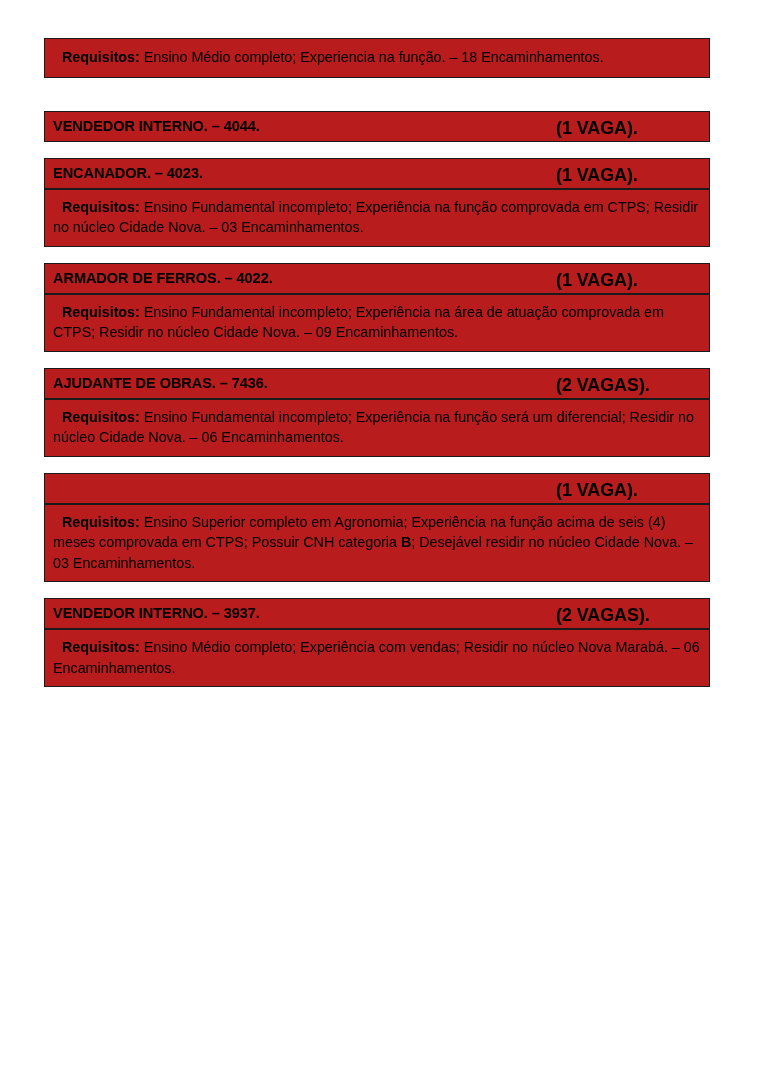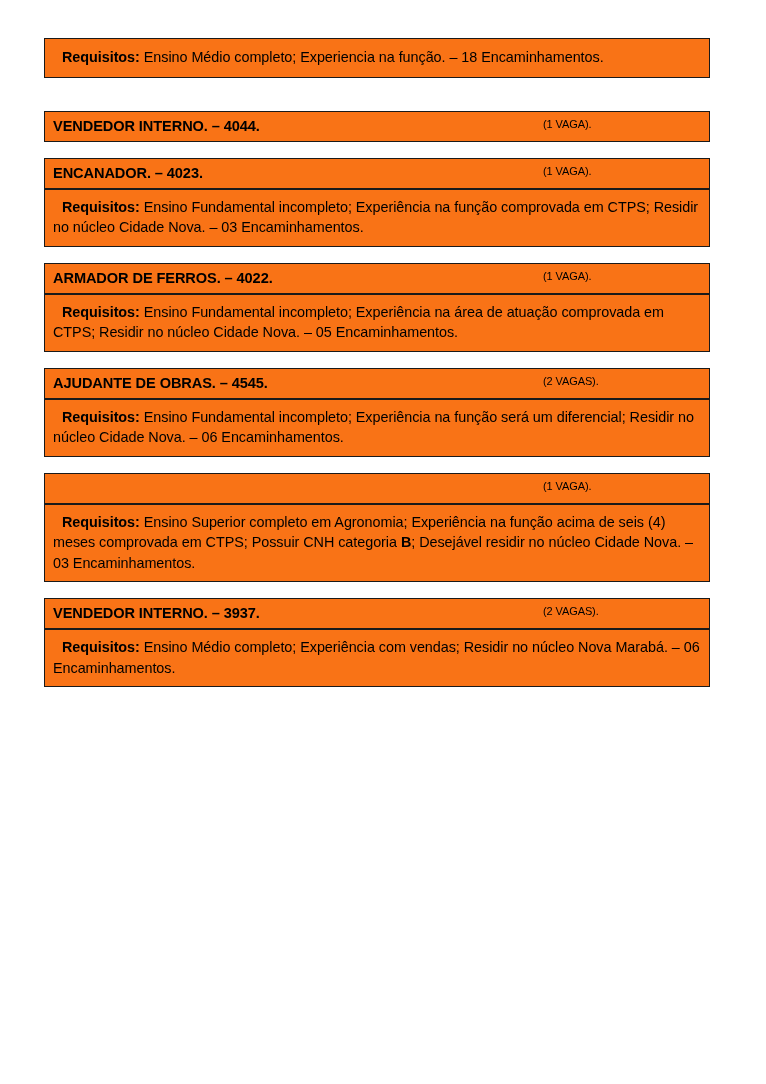--- a/index.html
+++ b/index.html
@@ -29,45 +29,45 @@
     width: 666px;
   }
 
   
   .vacancy-group {
     margin-bottom: 16px;
   }
 
   .box {
     border: 1.6px solid #1a1a1a;
-    background: #f97316;
+    background: #b91c1c;
     box-sizing: border-box;
     width: 666px;
   }
 
   
   .title-box {
     padding: 6px 8px 7px 8px;
     display: block;
     position: relative;
     height: 31px;
   }
   .title-box .role {
     font-weight: bold;
     font-size: 14.6px;
     letter-spacing: -0.1px;
     display: inline-block;
     vertical-align: top;
   }
   .title-box .vagas {
-    font-weight: normal;
-    font-size: 11px;
+    font-weight: bold;
+    font-size: 18px;
     letter-spacing: -0.1px;
     position: absolute;
-    left: 498px;
+    left: 511px;
     top: 6px;
     white-space: nowrap;
   }
 
   
   .req-box {
     padding: 7px 9px 8px 8px;
   }
   .req-box p {
     margin: 0;
@@ -120,27 +120,27 @@
         <p><span class="label">Requisitos:</span><span> Ensino Fundamental incompleto; Experiência na função comprovada em CTPS; Residir no núcleo Cidade Nova. – 03 Encaminhamentos.</span></p>
       </div>
     </div>
 
     <div class="vacancy-group">
       <div class="box title-box">
         <span class="role">ARMADOR DE FERROS. – 4022.</span>
         <span class="vagas">(1 VAGA).</span>
       </div>
       <div class="box req-box">
-        <p><span class="label">Requisitos:</span><span> Ensino Fundamental incompleto; Experiência na área de atuação comprovada em CTPS; Residir no núcleo Cidade Nova. – 05 Encaminhamentos.</span></p>
+        <p><span class="label">Requisitos:</span><span> Ensino Fundamental incompleto; Experiência na área de atuação comprovada em CTPS; Residir no núcleo Cidade Nova. – 09 Encaminhamentos.</span></p>
       </div>
     </div>
 
     <div class="vacancy-group">
       <div class="box title-box">
-        <span class="role">AJUDANTE DE OBRAS. – 4545.</span>
+        <span class="role">AJUDANTE DE OBRAS. – 7436.</span>
         <span class="vagas">(2 VAGAS).</span>
       </div>
       <div class="box req-box">
         <p><span class="label">Requisitos:</span><span> Ensino Fundamental incompleto; Experiência na função será um diferencial; Residir no núcleo Cidade Nova. – 06 Encaminhamentos.</span></p>
       </div>
     </div>
 
     <div class="vacancy-group">
       <div class="box title-box">
         <span class="vagas">(1 VAGA).</span>

